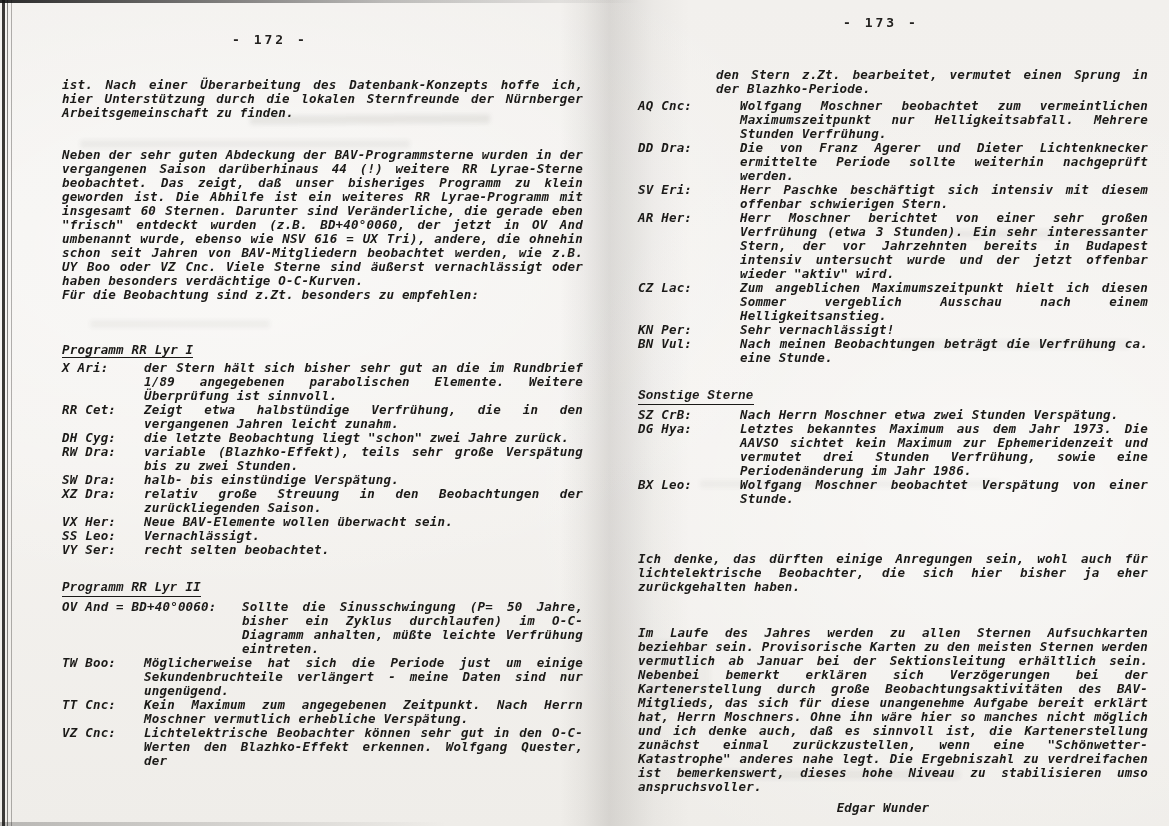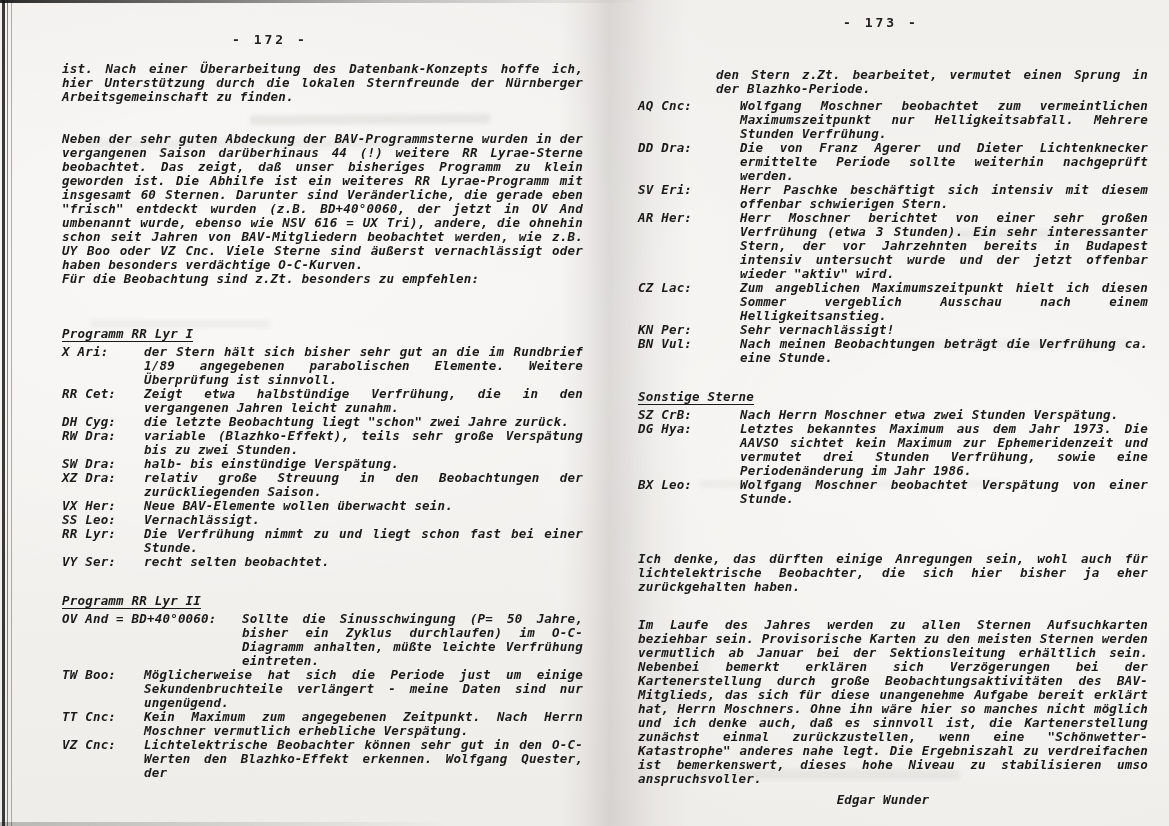--- a/index.html
+++ b/index.html
@@ -39,36 +39,36 @@
   
   .tw{font-style:italic;font-weight:bold;font-size:12.5px;line-height:14px;letter-spacing:.2px;}
   .just{text-align:justify;}
   p{margin:0;}
 
   .pagenum{position:absolute;font-weight:bold;font-size:13px;letter-spacing:3px;color:#23211f;}
   .pagenum.left{left:232px;top:32px;}
   .pagenum.right{left:843px;top:15px;}
 
   .page{position:absolute;}
-  .page.leftpage{left:62px;top:62px;width:521px;}
+  .page.leftpage{left:62px;top:78px;width:521px;}
   .page.rightpage{left:638px;top:68px;width:510px;}
 
   .mb-par{margin-bottom:28px;}
   .section-title{display:inline-block;margin:0;padding-bottom:0px;
     border-bottom:1.4px solid #1b1a18;font-size:12.5px;line-height:15px;text-align:right;}
   .title-gap{margin-top:40px;}
-  .title-gap-sm{margin-top:24px;}
+  .title-gap-sm{margin-top:24px;font-family:Liberation Mono, monospace;}
   .list{margin-top:3px;}
   .entry{display:grid;grid-template-columns:58px 1fr;gap:24px;}
   .rightpage .entry{grid-template-columns:78px 1fr;}
   .entry.wide{grid-template-columns:156px 1fr;}
   .entry .lbl{white-space:nowrap;}
   .cont{padding-left:78px;}
   .closing{margin-top:46px;}
-  .closing2{margin-top:24px;}
+  .closing2{margin-top:32px;}
   .signature{margin-top:7px;text-align:center;padding-right:20px;}
 
   
   .smudge{position:absolute;background:rgba(70,65,60,.09);filter:blur(2px);border-radius:2px;pointer-events:none;}
 </style>
 </head>
 <body>
 
 <div class="scan">
 
@@ -132,24 +132,20 @@
       </div>
       <div class="entry">
         <span class="lbl">VX Her:</span>
         <span class="just">Neue BAV-Elemente wollen überwacht sein.</span>
       </div>
       <div class="entry">
         <span class="lbl">SS Leo:</span>
         <span class="just">Vernachlässigt.</span>
       </div>
       <div class="entry">
-        <span class="lbl">RR Lyr:</span>
-        <span class="just">Die Verfrühung nimmt zu und liegt schon fast bei einer Stunde.</span>
-      </div>
-      <div class="entry">
         <span class="lbl">VY Ser:</span>
         <span class="just">recht selten beobachtet.</span>
       </div>
     </div>
 
     <div class="title-gap-sm">
       <span class="section-title">Programm RR Lyr II</span>
     </div>
 
     <div class="list">

